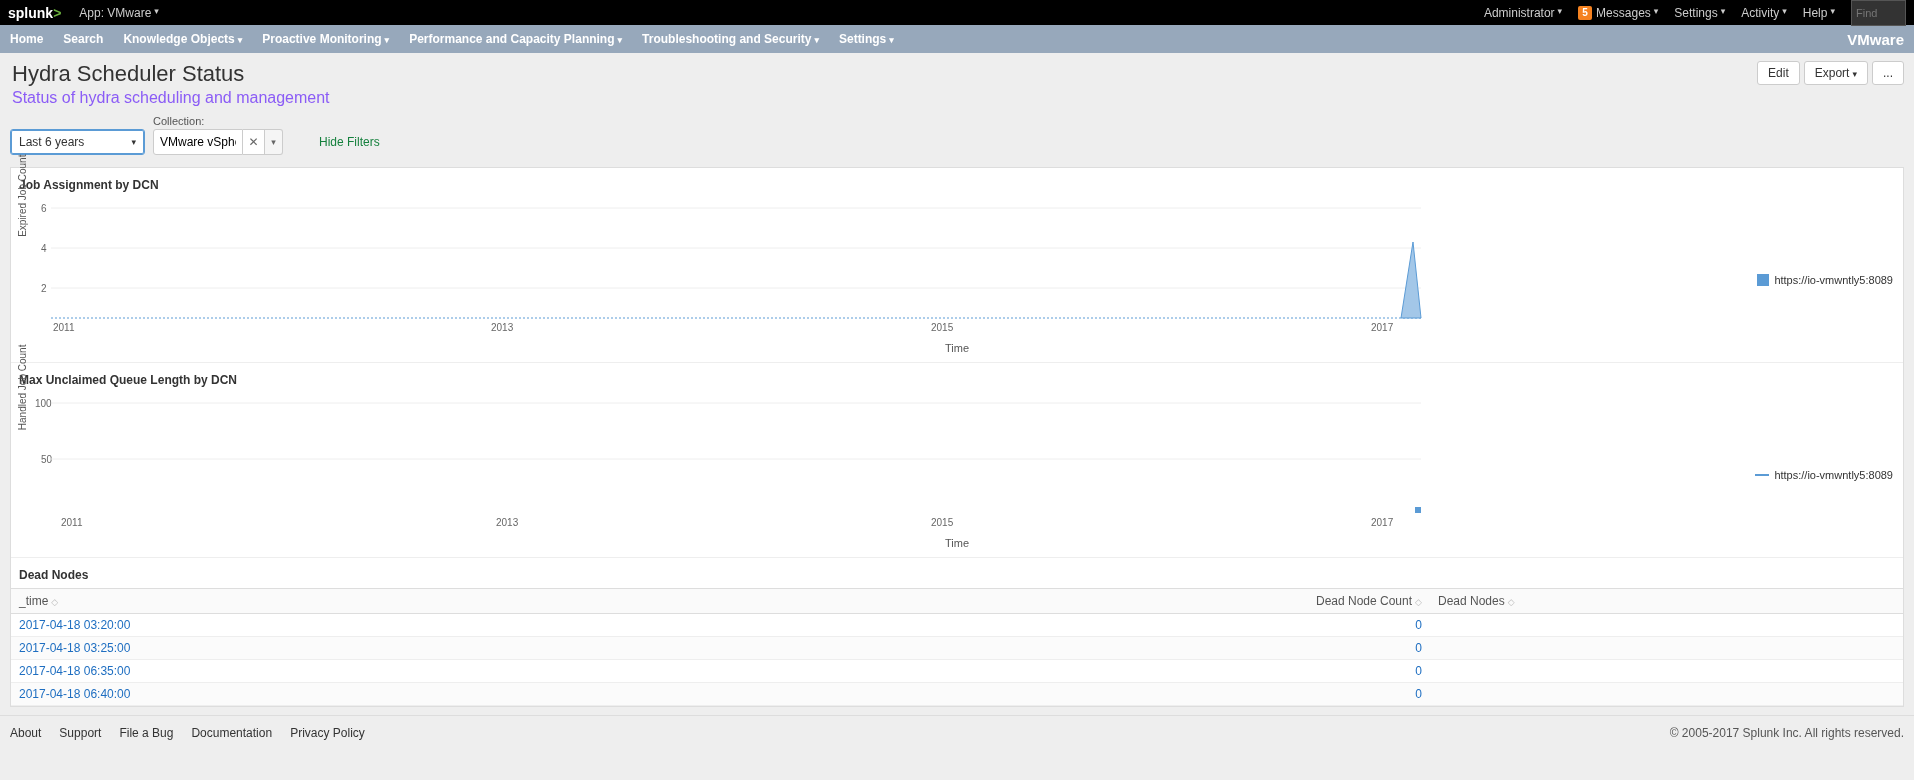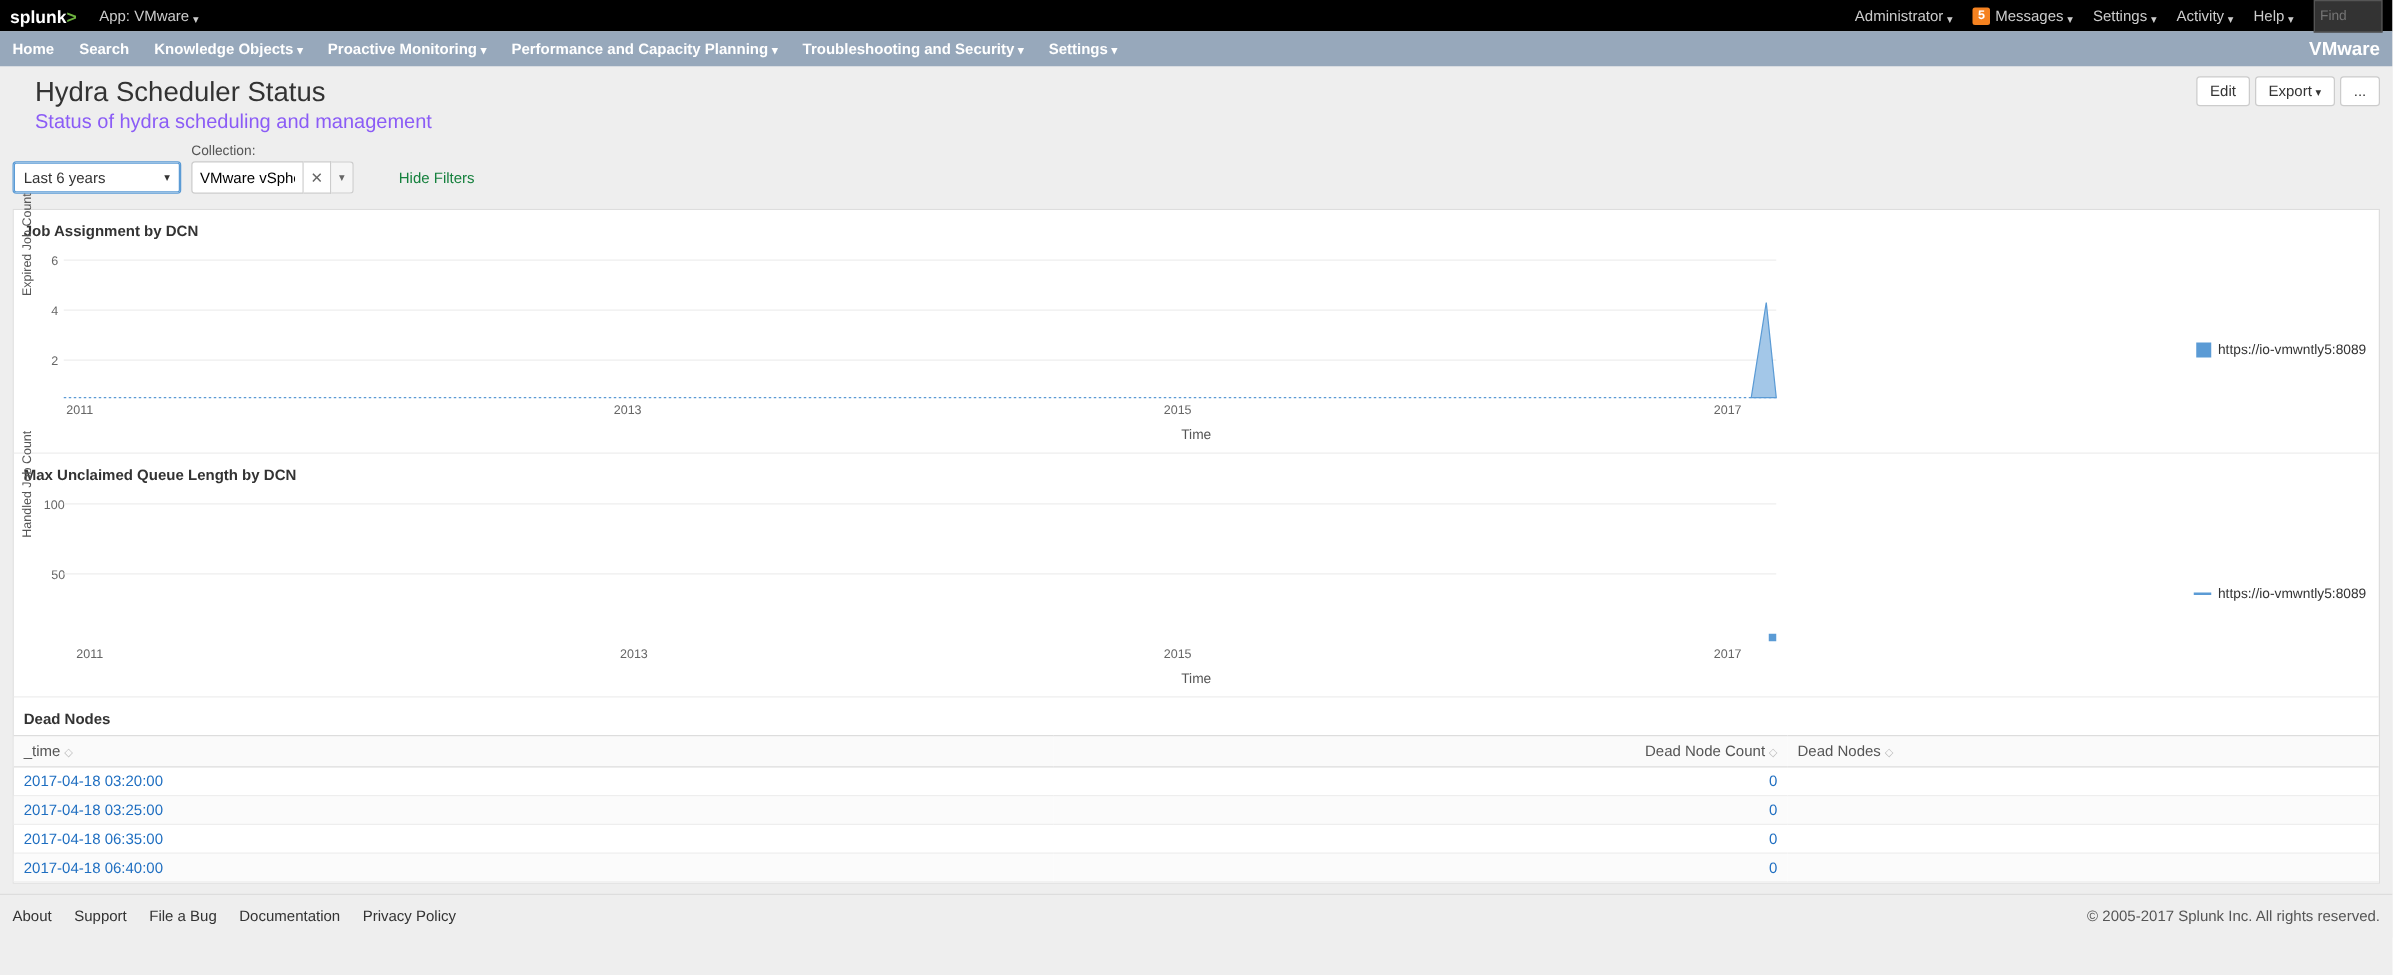--- a/index.html
+++ b/index.html
@@ -2,29 +2,29 @@
 <html><head>
 <meta charset="utf-8">
 <style>
 html,body{margin:0;padding:0;font-family:"Helvetica Neue",Helvetica,Arial,sans-serif;font-size:12px;color:#333;background:#eee}
 *{box-sizing:border-box}
 .topbar{background:#000;color:#ccc;height:25px;display:flex;align-items:center;padding:0 8px;font-size:12px}
 .topbar .logo{font-weight:bold;color:#fff;margin-right:10px;font-size:14px}
 .topbar .logo .gt{color:#6db33f}
 .topbar .app{color:#ccc;cursor:pointer}
 .topbar .spacer{flex:1}
-.topbar .titem{margin:0 8px;cursor:pointer;color:#ccc;display:flex;align-items:flex-end}
+.topbar .titem{margin:0 8px;cursor:pointer;color:#ccc;display:flex;align-items:flex-start}
 .topbar .badge{background:#f58220;color:#fff;display:inline-block;width:14px;height:14px;line-height:14px;text-align:center;border-radius:2px;font-size:10px;margin-right:4px;font-weight:bold}
 .topbar input.find{background:#333;border:1px solid #555;color:#ccc;height:18px;width:55px;padding:12px 4px;font-size:11px;margin-left:8px}
 .caret{margin-left:3px;font-size:9px}
 .navbar{background:#97a8bb;color:#fff;height:28px;display:flex;align-items:center;padding:0 10px;font-size:12px}
 .navbar .nitem{margin-right:20px;cursor:pointer;font-weight:bold}
 .navbar .spacer{flex:1}
 .navbar .brand{font-weight:bold;font-size:15px}
-.page-head{display:flex;align-items:flex-start;padding:8px 10px 0 28px}
+.page-head{display:flex;align-items:flex-start;padding:8px 10px 0 12px}
 .page-head h1{font-size:22px;font-weight:normal;margin:0;color:#333}
 .page-head .sub{color:#8b5cf6;font-size:16px;margin-top:2px}
 .page-head .spacer{flex:1}
 .btn{background:#fff;border:1px solid #ccc;border-radius:3px;padding:4px 10px;font-size:12px;color:#333;cursor:pointer;margin-left:4px}
 .filters{display:flex;align-items:flex-end;padding:8px 10px 12px 10px}
 .filter-group{display:flex;flex-direction:column;margin-right:8px}
 .filter-group .label{font-size:11px;color:#555;margin-bottom:2px}
 .select{background:#fff;border:1px solid #ccc;border-radius:3px;height:26px;display:flex;align-items:center;padding:0 8px;font-size:12px;cursor:pointer}
 .select.time{width:135px;border-color:#5b9bd5;box-shadow:0 0 0 1px #5b9bd5 inset}
 .select .spacer{flex:1}

